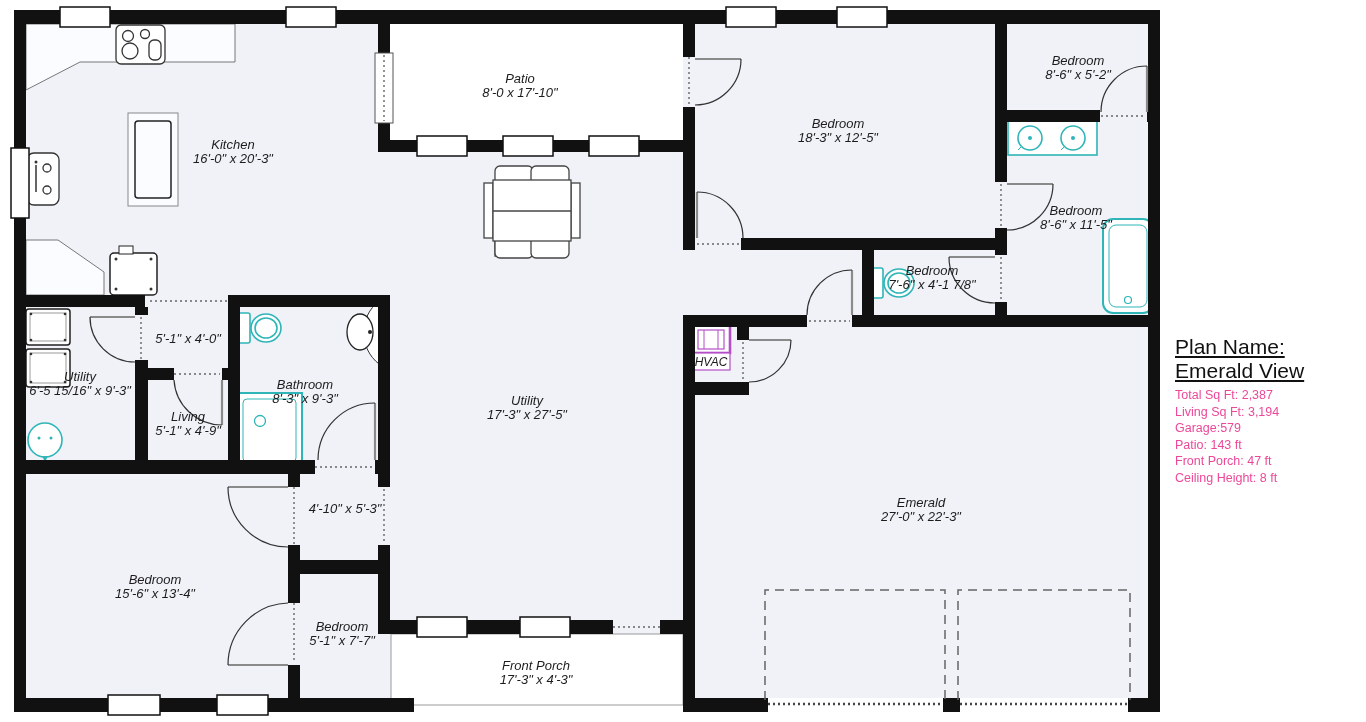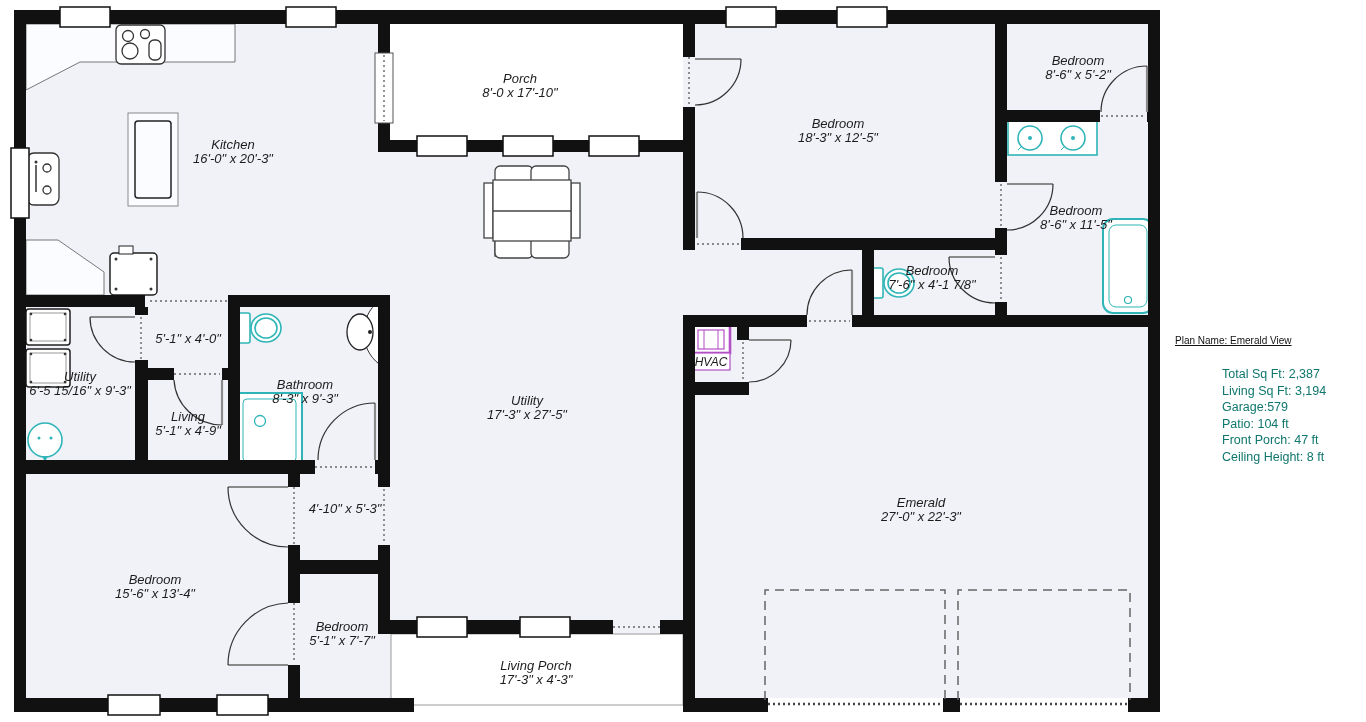--- a/index.html
+++ b/index.html
@@ -4,22 +4,22 @@
 <style>
   html,body{margin:0;padding:0;background:#fff;}
   .plan{position:relative;width:1366px;height:722px;background:#ffffff;overflow:hidden;
         font-family:"Liberation Sans",sans-serif;}
   .plan svg{position:absolute;left:0;top:0;}
   .room-label{position:absolute;transform:translateX(-50%);text-align:center;white-space:nowrap;
               font-style:italic;font-size:13px;line-height:13.5px;color:#1c1c1c;z-index:5;}
   .room-label span{display:block;}
   .room-label.small{font-size:12px;}
   .plan-info{position:absolute;left:1175px;top:335px;width:190px;color:#111;z-index:5;}
-  .plan-title{font-size:10px;text-decoration:underline;margin-bottom:20px;color:#111;}
-  .plan-line{font-size:12.5px;line-height:16.5px;color:#0f766e;margin-left:47px;}
+  .plan-title{font-size:21px;text-decoration:underline;margin-bottom:4px;color:#111;}
+  .plan-line{font-size:12.5px;line-height:16.5px;color:#ec4899;}
 </style>
 </head>
 <body>
 
 <div class="plan">
 
 <svg width="1366" height="722" viewBox="0 0 1366 722">
 
   <g>
     <rect x="26" y="24" width="1122" height="674" fill="#f0f2f8"></rect>
@@ -275,21 +275,21 @@
       <path d="M958,700 V590 H1130 V700"></path>
     </g>
   </g>
 </svg>
 
 <div class="room-label" style="left:233px;top:138px">
   <span>Kitchen</span>
       <span>16'-0" x 20'-3"</span>
 </div>
 <div class="room-label" style="left:520px;top:72px">
-  <span>Porch</span>
+  <span>Patio</span>
       <span>8'-0 x 17'-10"</span>
 </div>
 <div class="room-label" style="left:838px;top:117px">
   <span>Bedroom</span>
       <span>18'-3" x 12'-5"</span>
 </div>
 <div class="room-label" style="left:1078px;top:54px">
   <span>Bedroom</span>
       <span>8'-6" x 5'-2"</span>
 </div>
@@ -328,31 +328,31 @@
       <span>15'-6" x 13'-4"</span>
 </div>
 <div class="room-label" style="left:345px;top:502px">
   <span>4'-10" x 5'-3"</span>
 </div>
 <div class="room-label" style="left:342px;top:620px">
   <span>Bedroom</span>
       <span>5'-1" x 7'-7"</span>
 </div>
 <div class="room-label" style="left:536px;top:659px">
-  <span>Living Porch</span>
+  <span>Front Porch</span>
       <span>17'-3" x 4'-3"</span>
 </div>
 <div class="room-label" style="left:921px;top:496px">
   <span>Emerald</span>
       <span>27'-0" x 22'-3"</span>
 </div>
 
 <div class="plan-info">
   <div class="plan-title">Plan Name: Emerald View</div>
   <div class="plan-line">Total Sq Ft: 2,387</div>
   <div class="plan-line">Living Sq Ft: 3,194</div>
   <div class="plan-line">Garage:579</div>
-  <div class="plan-line">Patio: 104 ft</div>
+  <div class="plan-line">Patio: 143 ft</div>
   <div class="plan-line">Front Porch: 47 ft</div>
   <div class="plan-line">Ceiling Height: 8 ft</div>
 </div>
 
 </div>
 
 </body></html>

